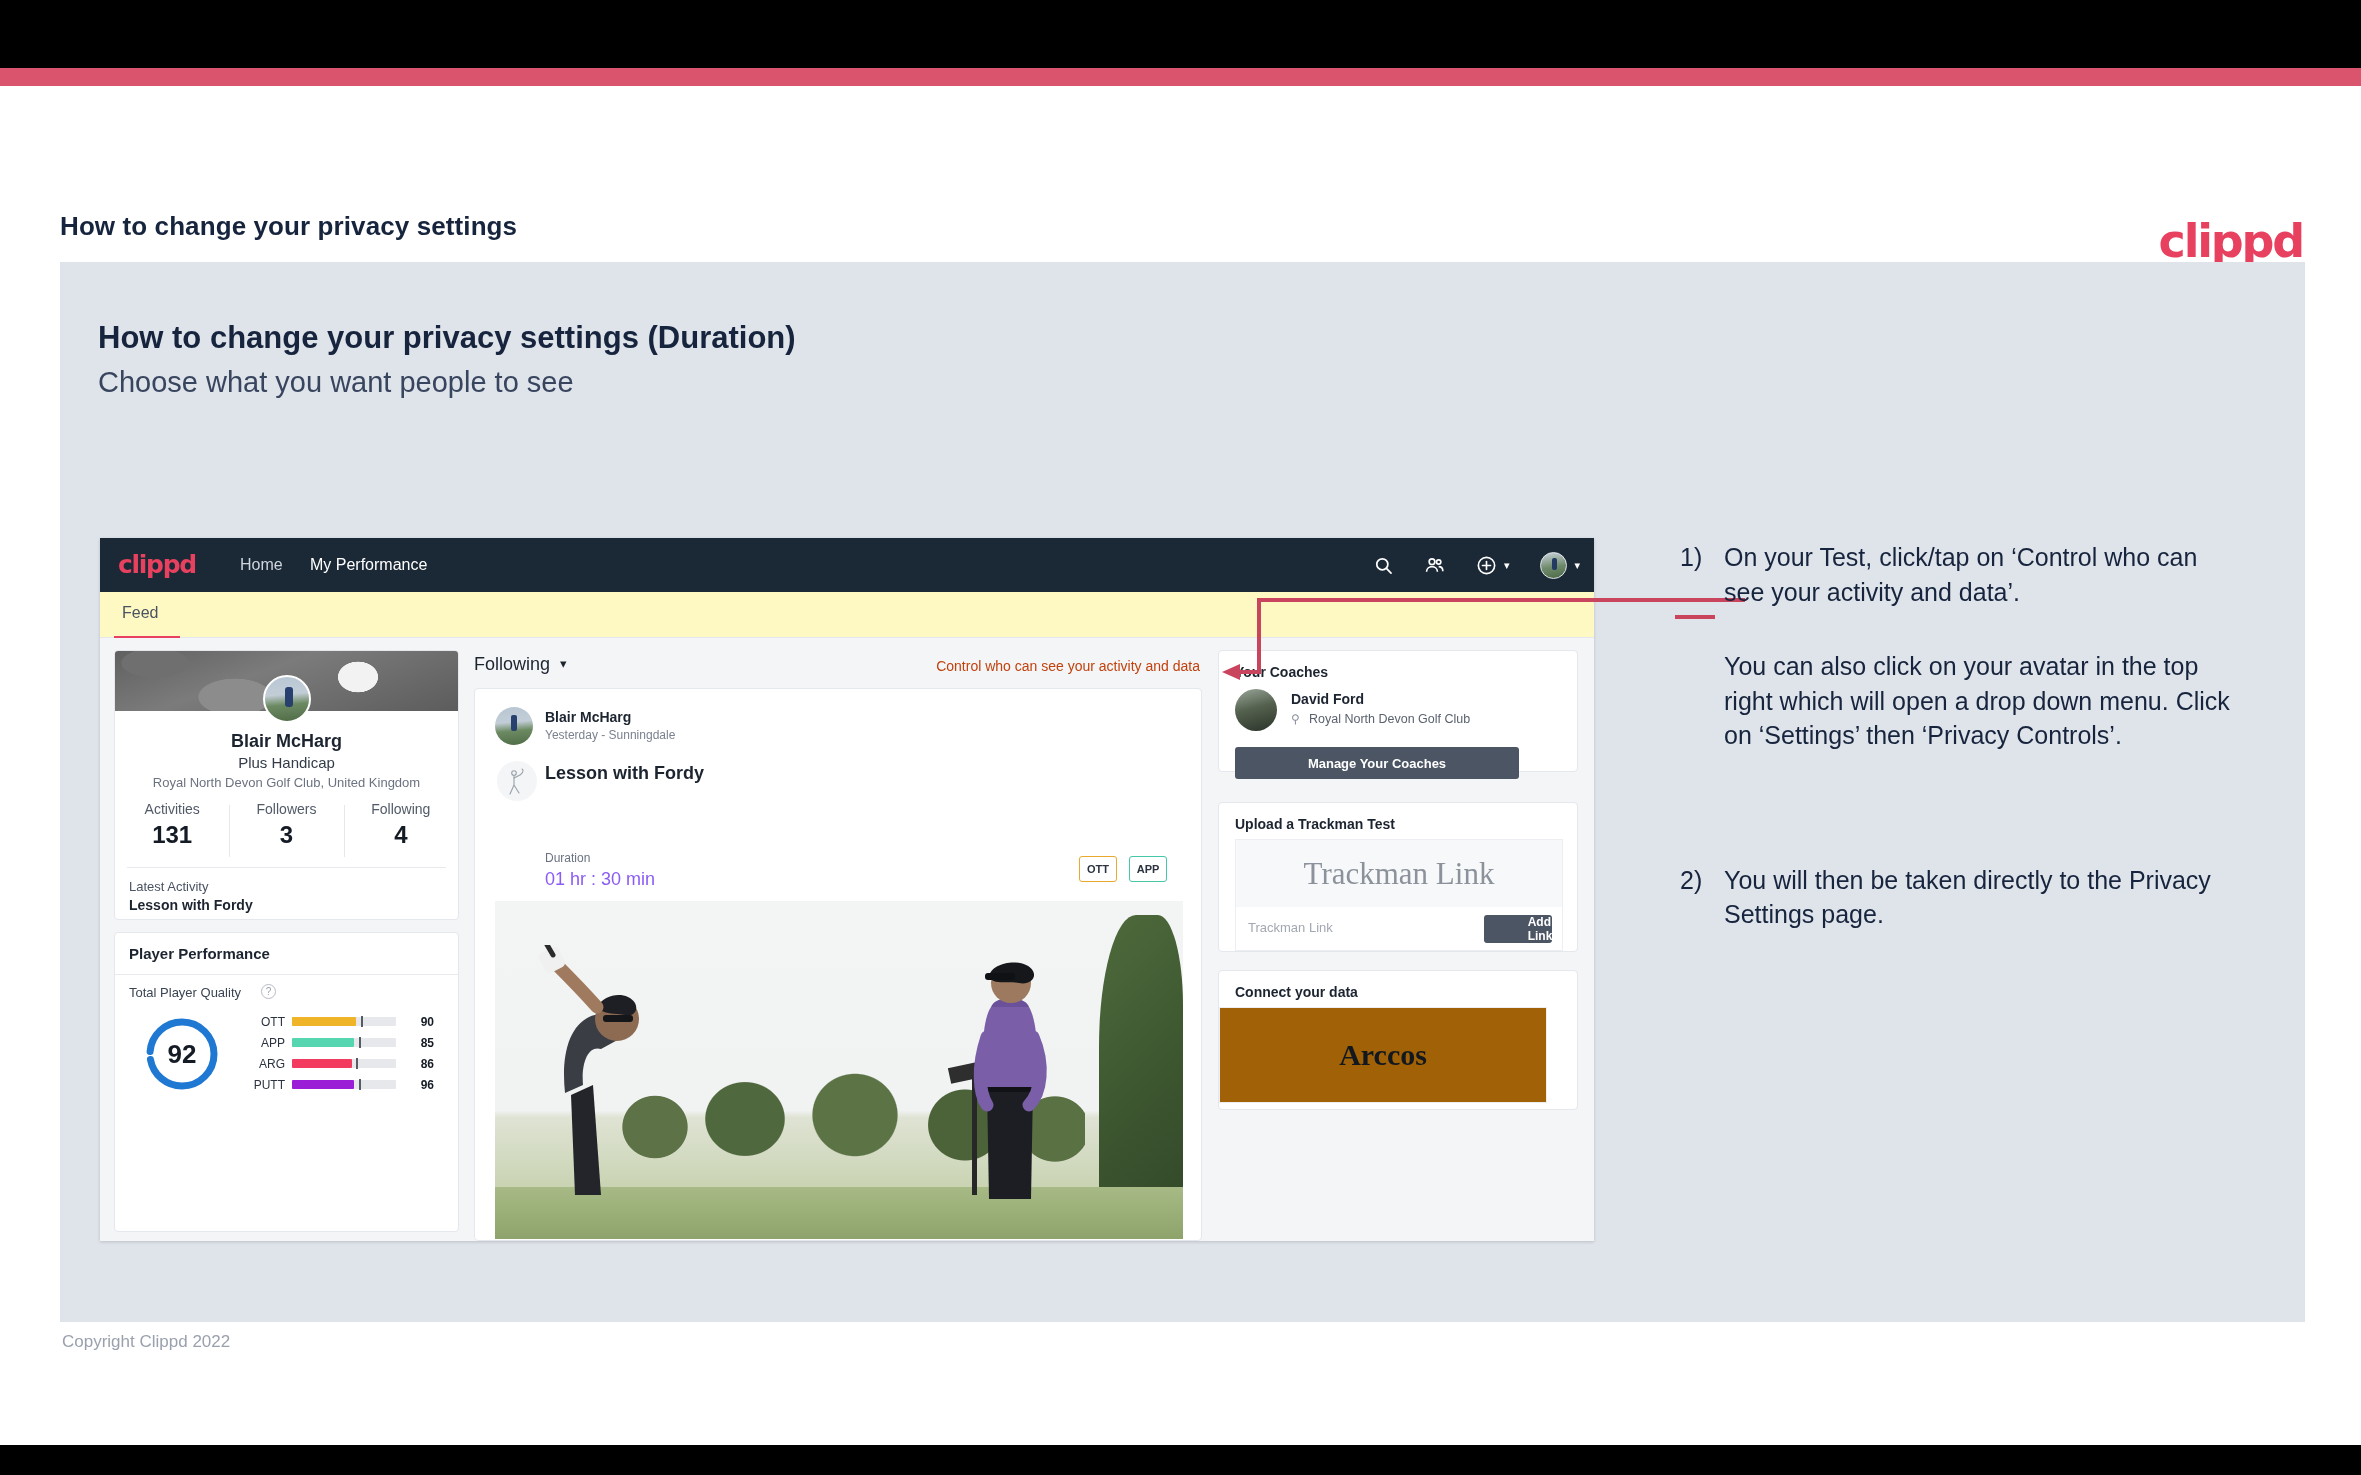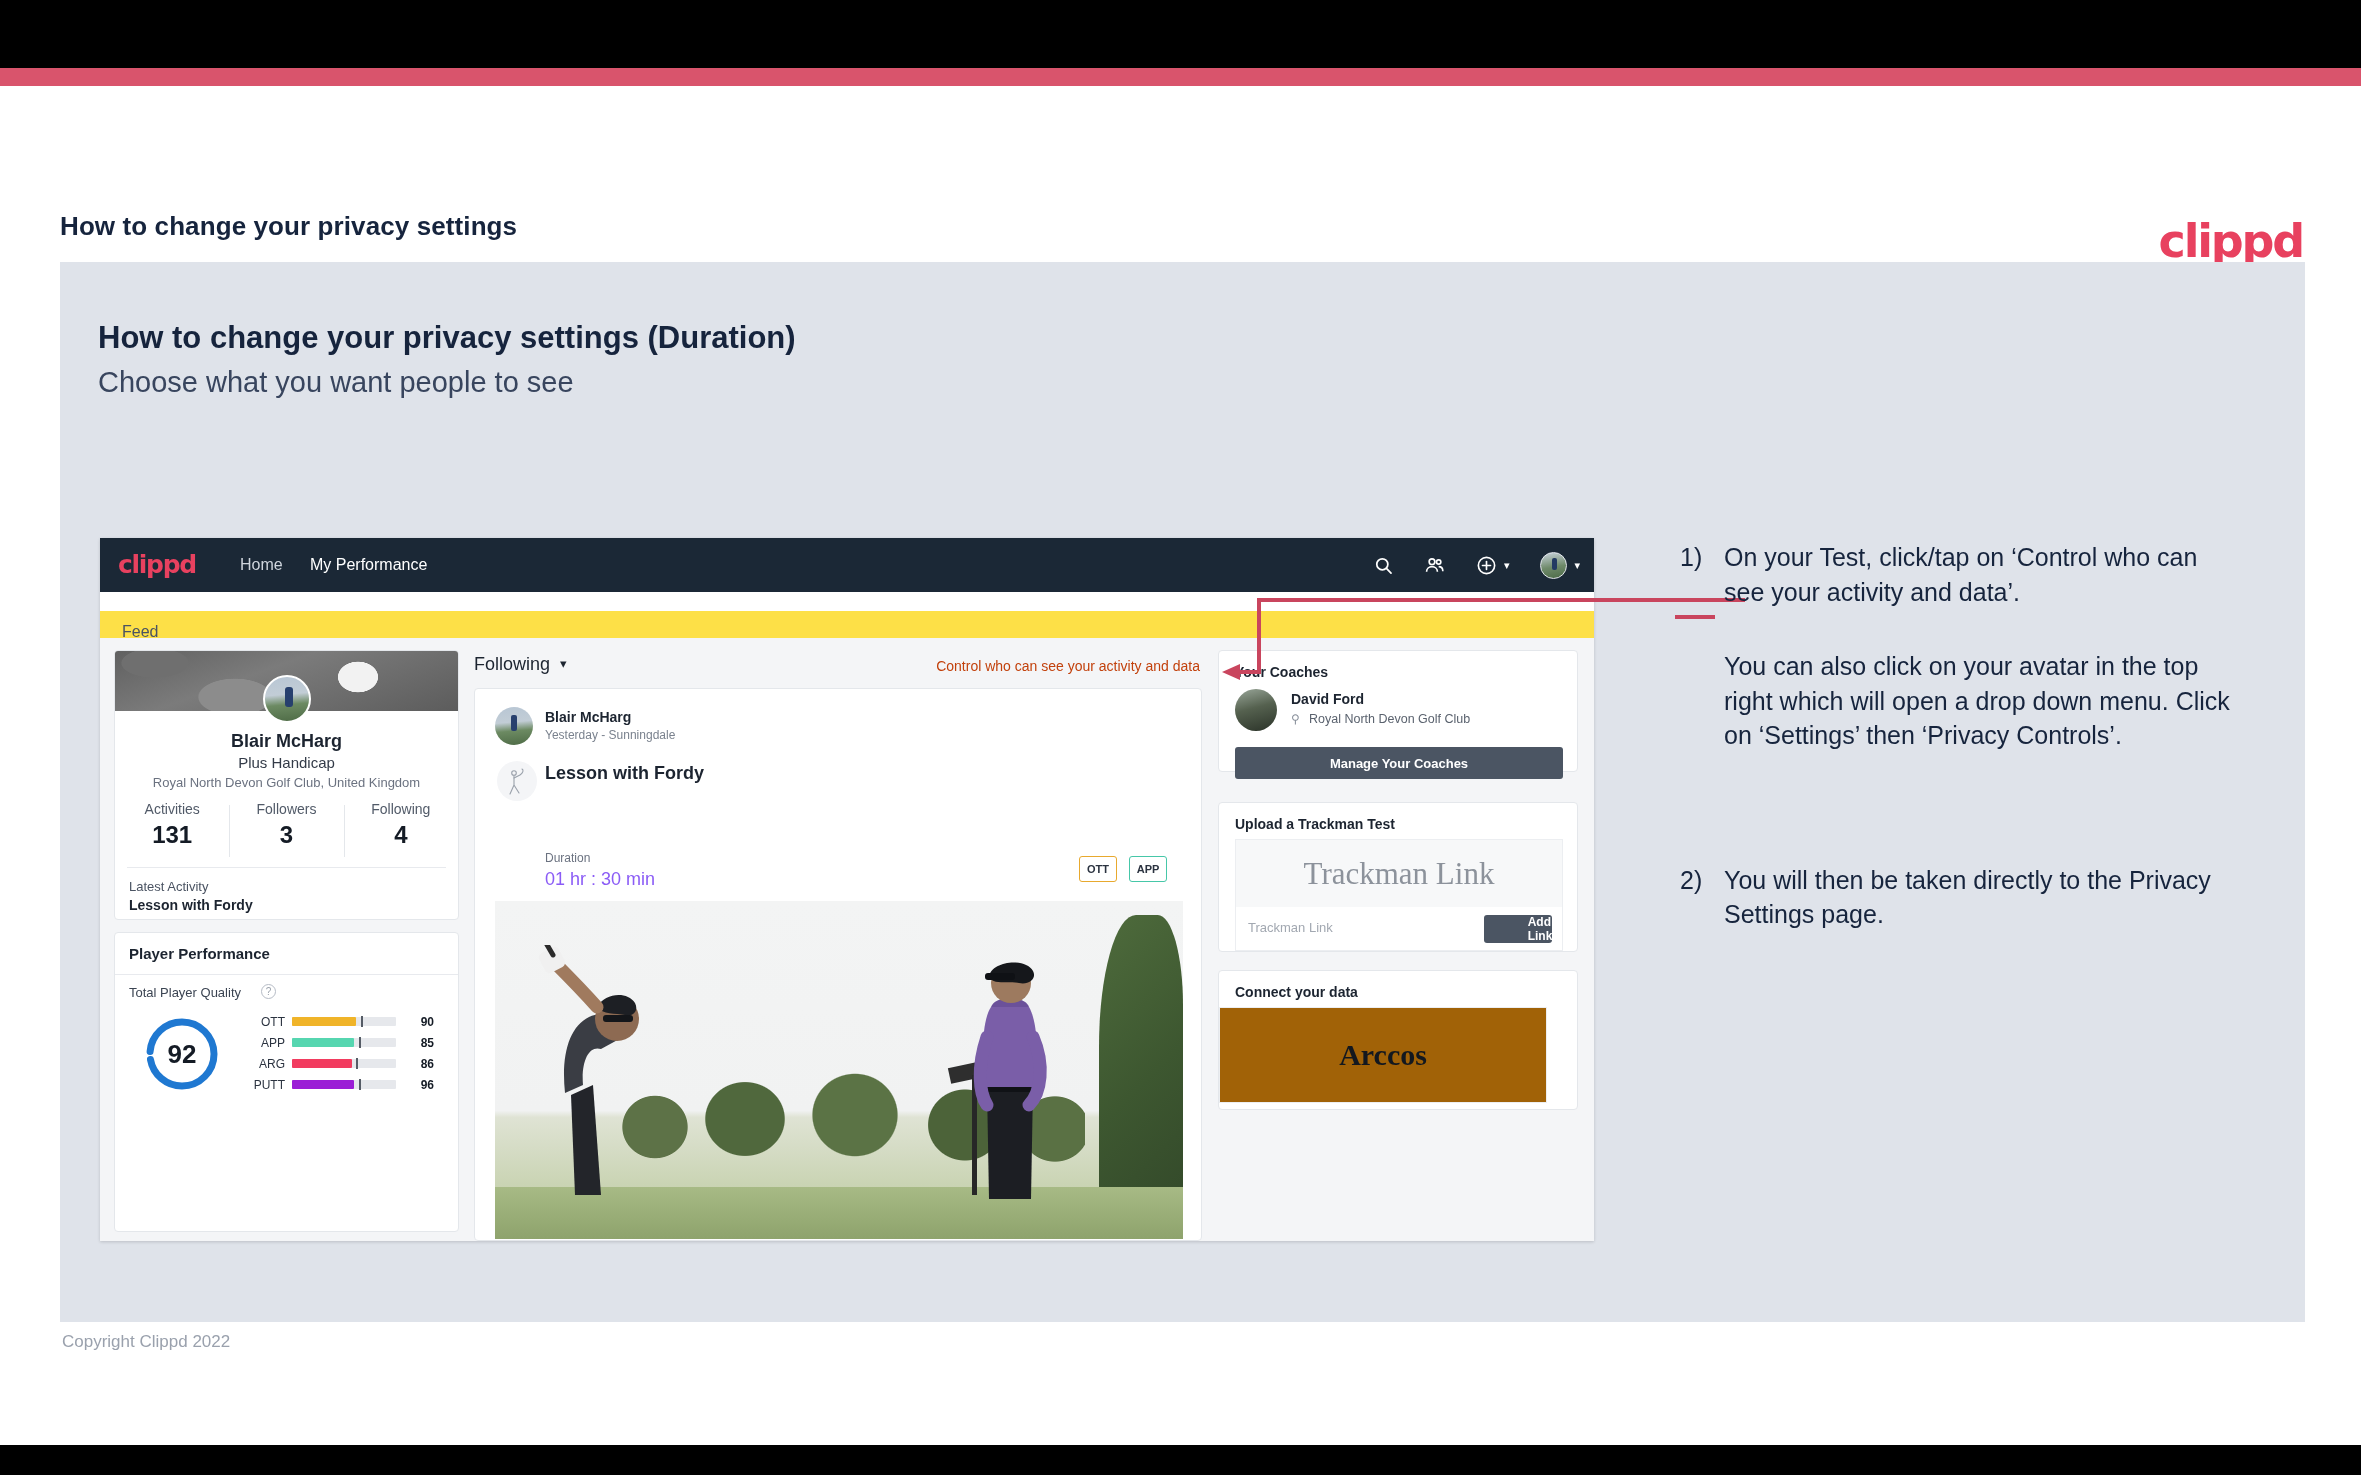--- a/index.html
+++ b/index.html
@@ -78,21 +78,21 @@
   }
   .nav-avatar::after{
     content:""; position:absolute; left:11px; top:5px; width:5px; height:12px;
     background:#233a63; border-radius:2px;
   }
   .caret { font-size:11px; color:#ffffff; }
 
   
   .app-tabs {
     position:absolute; left:0; top:54px; width:1494px; height:46px;
-    background:#fde047; border-bottom:1px solid #e4e7eb;margin-top:19px;
+    background:#fef9c3; border-bottom:1px solid #e4e7eb;
   }
   .tab-feed {
     position:absolute; left:22px; top:12px; font-size:16px; color:#4a5362;
   }
   .tab-underline { position:absolute; left:14px; top:44px; width:66px; height:3px; background:#e8415f; }
 
   
   .app-body { position:absolute; left:0; top:100px; width:1494px; height:603px; background:#f4f5f7; }
 
   
@@ -210,21 +210,21 @@
   .coach-card { position:absolute; left:0; top:0; width:360px; height:122px; }
   .rc-title { position:absolute; left:16px; top:13px; font-size:14px; font-weight:700; color:#1c2430; }
   .coach-avatar {
     position:absolute; left:16px; top:38px; width:42px; height:42px; border-radius:50%; overflow:hidden;
     background:linear-gradient(165deg,#9aa79a 0%,#55614f 45%,#2b3329 100%);
   }
   .coach-name { position:absolute; left:72px; top:40px; font-size:14px; font-weight:700; color:#1c2430; }
   .coach-club { position:absolute; left:90px; top:61px; font-size:12.5px; color:#5a626e; }
   .pin-icon { position:absolute; left:72px; top:61px; font-size:12px; color:#8a919c; }
   .manage-btn {
-    position:absolute; left:16px; top:96px; width:328px; height:32px;
+    position:absolute; left:16px; top:96px; width:284px; height:32px;
     background:#4b5563; color:#ffffff; border-radius:3px;
     font-size:13px; font-weight:700; display:flex; align-items:center; justify-content:center;
     cursor:pointer;
   }
 
   .trackman-card { position:absolute; left:0; top:152px; width:360px; height:150px; }
   .tm-box {
     position:absolute; left:16px; top:36px; width:328px; height:68px;
     background:#f7f8f9; border:1px solid #eceef1; border-bottom:none;
     display:flex; align-items:center; justify-content:center;

